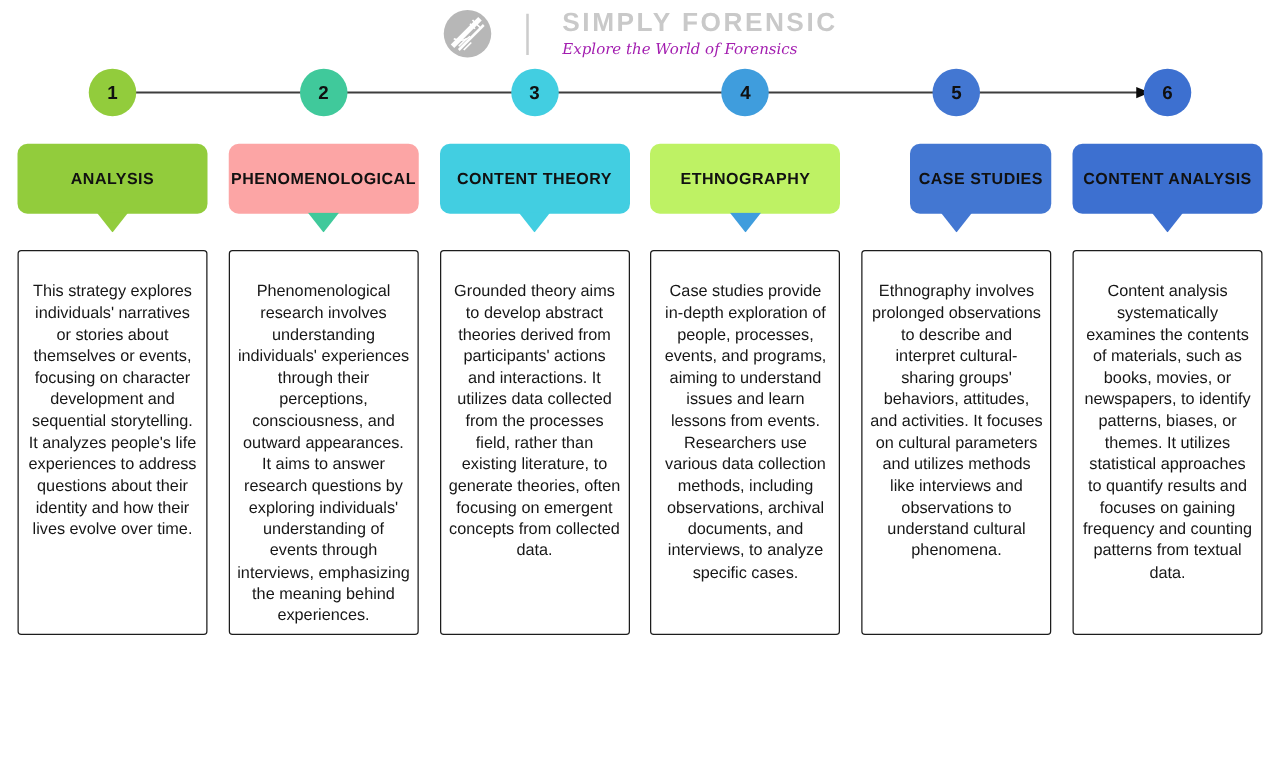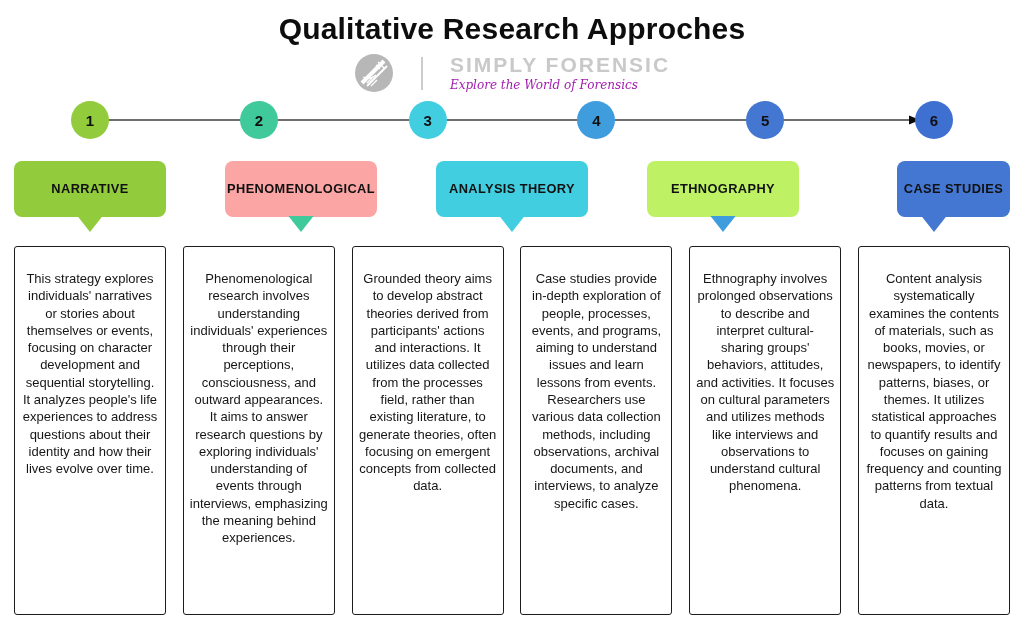--- a/index.html
+++ b/index.html
@@ -48,31 +48,30 @@
     text-align:center; font-size:12.8px; font-weight:bold;
     letter-spacing:0.4px; line-height:1.3; color:#111111;
   }
   .header-tail {
     width:30px; height:16px; margin:-1px auto 0;
     clip-path:polygon(8% 0, 92% 0, 50% 100%);
   }
   
   .boxes-row { margin-top:14px; }
   .desc-box {
-    height:369px; border:1.3px solid #1c1c1c; border-radius:3px;
+    height:308px; border:1.3px solid #1c1c1c; border-radius:3px;
     padding:23px 6px 0; text-align:center;
     font-size:13px; line-height:1.33; color:#161616;
   }
 </style>
 </head>
 <body>
 
 <div class="page">
 
-  <div class="title">Qualitative Research Approches</div>
 
   <div class="logo-row">
     <span class="logo-icon">
       <svg viewBox="0 0 40 40" width="40" height="40">
         <circle cx="20" cy="20" r="19" fill="#b7b7b7"></circle>
         <path d="M8 30 L30 8" stroke="#ffffff" stroke-width="4" fill="none"></path>
         <path d="M13 33 L33 13" stroke="#ffffff" stroke-width="2" fill="none"></path>
         <path d="M10 27 L16 21 M13 30 L19 24 M17 33 L23 27" stroke="#ffffff" stroke-width="1.4"></path>
         <path d="M24 9 L28 13 M27 12 L31 16 M22 12 L26 16" stroke="#ffffff" stroke-width="1.4"></path>
         <path d="M9 24 C14 26, 18 26, 22 22" stroke="#ffffff" stroke-width="1.2" fill="none"></path>
@@ -120,48 +119,54 @@
         <div class="step-circle" style="background: rgb(61, 112, 208);">
           <span>6</span>
         </div>
       </div>
     </div>
   </div>
 
   <div class="row headers-row">
     <div class="col">
       <div class="header-box" style="background: rgb(146, 204, 60);">
-        <span>NARRATIVE</span>
+        <span>ANALYSIS</span>
       </div>
       <div class="header-tail" style="background: rgb(146, 204, 60);"></div>
     </div>
     <div class="col">
       <div class="header-box" style="background: #fca5a5;">
         <span>PHENOMENOLOGICAL</span>
       </div>
       <div class="header-tail" style="background: rgb(64, 201, 155);"></div>
     </div>
     <div class="col">
       <div class="header-box" style="background: rgb(66, 206, 225);">
-        <span>ANALYSIS THEORY</span>
+        <span>CONTENT THEORY</span>
       </div>
       <div class="header-tail" style="background: rgb(66, 206, 225);"></div>
     </div>
     <div class="col">
       <div class="header-box" style="background: #bef264;">
         <span>ETHNOGRAPHY</span>
       </div>
       <div class="header-tail" style="background: rgb(63, 157, 221);"></div>
     </div>
     <div class="col">
       <div class="header-box" style="background: rgb(67, 119, 210); margin-left: 39px;">
         <span>CASE STUDIES</span>
       </div>
       <div class="header-tail" style="background: rgb(67, 119, 210);"></div>
     </div>
+    <div class="col">
+      <div class="header-box" style="background: rgb(61, 112, 208);">
+        <span>CONTENT ANALYSIS</span>
+      </div>
+      <div class="header-tail" style="background: rgb(61, 112, 208);"></div>
+    </div>
   </div>
 
   <div class="row boxes-row">
     <div class="col desc-box">This strategy explores individuals' narratives or stories about themselves or events, focusing on character development and sequential storytelling. It analyzes people's life experiences to address questions about their identity and how their lives evolve over time.</div>
     <div class="col desc-box">Phenomenological research involves understanding individuals' experiences through their perceptions, consciousness, and outward appearances. It aims to answer research questions by exploring individuals' understanding of events through interviews, emphasizing the meaning behind experiences.</div>
     <div class="col desc-box">Grounded theory aims to develop abstract theories derived from participants' actions and interactions. It utilizes data collected from the processes field, rather than existing literature, to generate theories, often focusing on emergent concepts from collected data.</div>
     <div class="col desc-box">Case studies provide in-depth exploration of people, processes, events, and programs, aiming to understand issues and learn lessons from events. Researchers use various data collection methods, including observations, archival documents, and interviews, to analyze specific cases.</div>
     <div class="col desc-box">Ethnography involves prolonged observations to describe and interpret cultural-sharing groups' behaviors, attitudes, and activities. It focuses on cultural parameters and utilizes methods like interviews and observations to understand cultural phenomena.</div>
     <div class="col desc-box">Content analysis systematically examines the contents of materials, such as books, movies, or newspapers, to identify patterns, biases, or themes. It utilizes statistical approaches to quantify results and focuses on gaining frequency and counting patterns from textual data.</div>
   </div>

